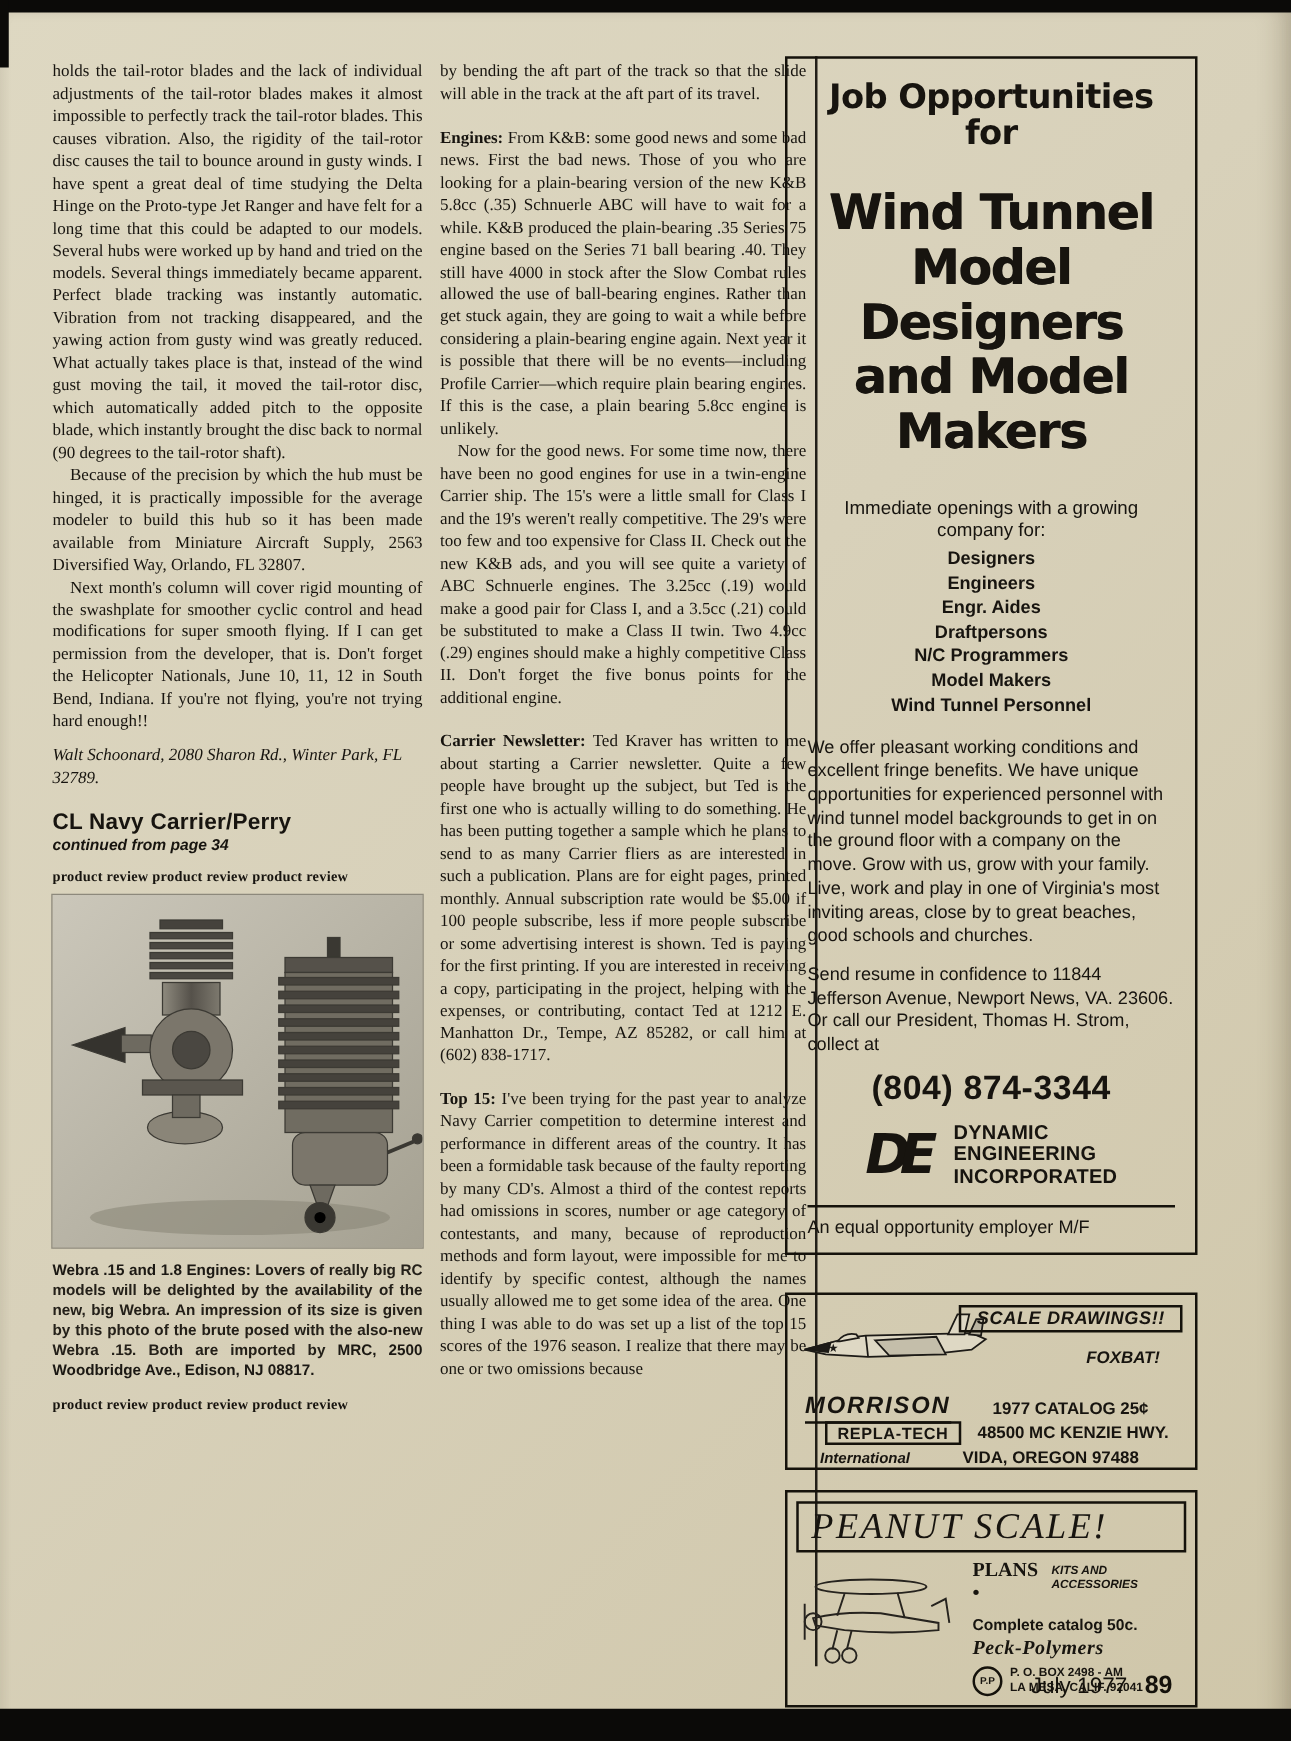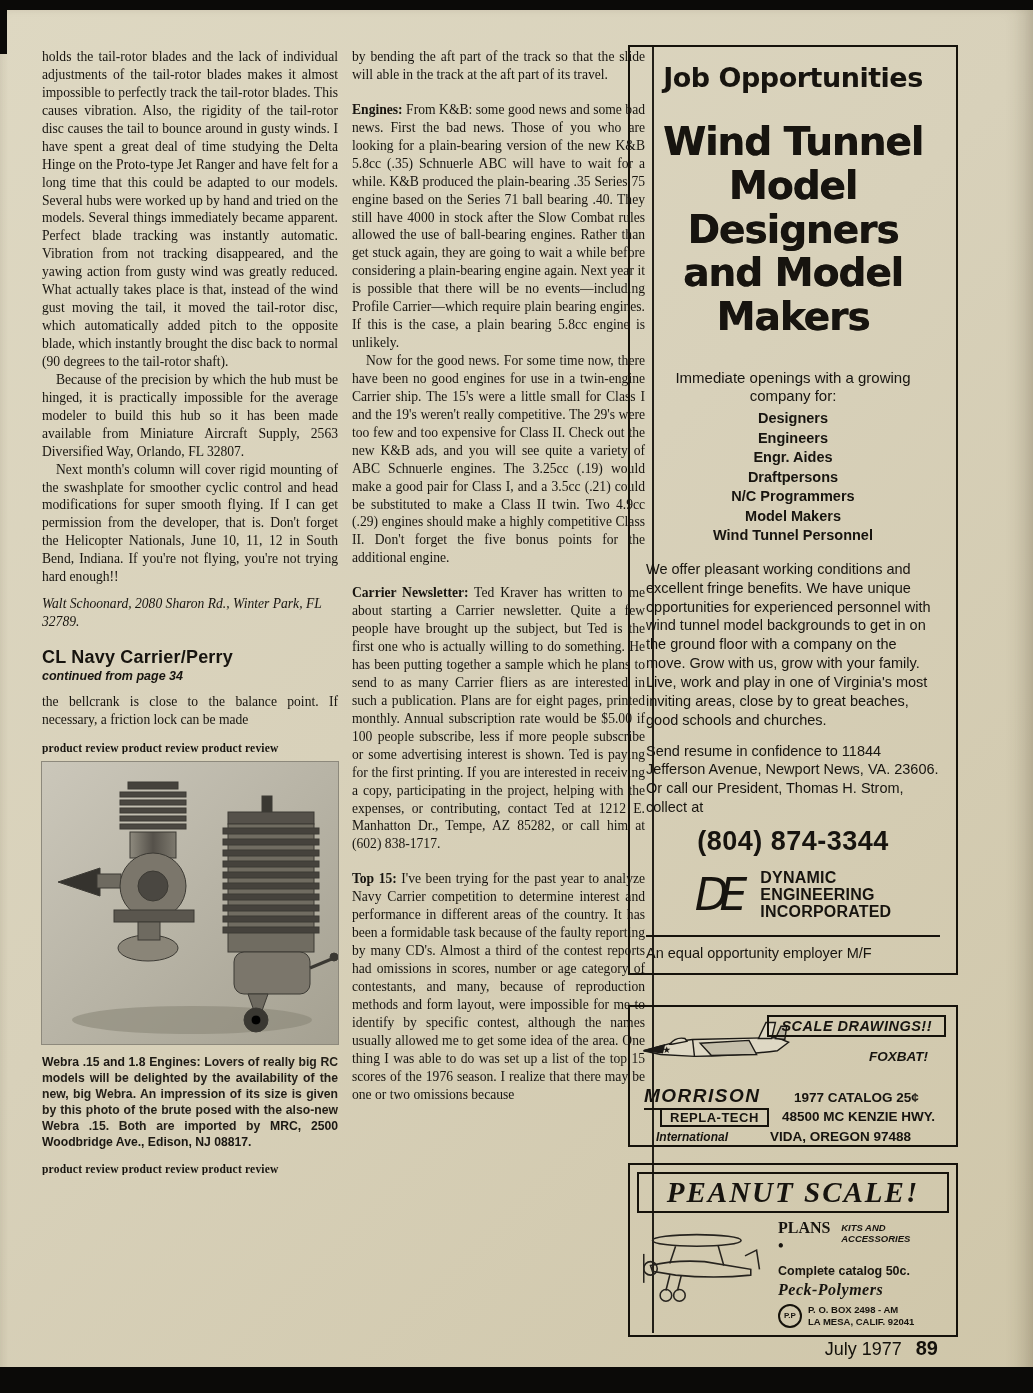--- a/index.html
+++ b/index.html
@@ -76,21 +76,21 @@
   .job-roles { margin-top:3px; }
   .job-roles div { font-weight:bold; font-size:14.5px; line-height:1.35; }
   .job-body {
     font-size:14.5px; line-height:1.3; text-align:left; margin-top:14px;
   }
   .job-contact { font-size:14.5px; line-height:1.3; text-align:left; margin-top:12px; }
   .job-phone { font-size:27px; font-weight:bold; margin-top:9px; letter-spacing:.5px; }
   .job-company { display:flex; align-items:center; justify-content:center; gap:10px; margin-top:12px; }
   .de-logo {
     font-family:"DejaVu Sans", sans-serif;
-    font-size:44px; font-weight:normal; font-style:italic;
+    font-size:44px; font-weight:bold; font-style:italic;
     letter-spacing:-9px; line-height:.9; padding-right:12px;
   }
   .company-lines { text-align:left; font-weight:bold; font-size:16px; line-height:1.08; letter-spacing:.2px; }
   .job-eoe {
     border-top:2px solid #15120b; margin-top:14px; padding-top:8px;
     font-size:14.5px; text-align:left;
   }
 
   
   .morrison-box {
@@ -115,22 +115,22 @@
   }
   .intl { position:absolute; left:26px; top:123px; font-weight:bold; font-style:italic; font-size:12px; }
   .mo-catalog { position:absolute; left:164px; top:83px;  font-weight:bold; font-size:13.5px; }
   .mo-addr1  { position:absolute; left:152px; top:102px; font-weight:bold; font-size:13.5px; }
   .mo-addr2  { position:absolute; left:140px; top:122px; font-weight:bold; font-size:13.5px; }
 
   
   .peanut-box { border:2.5px solid #15120b; margin-top:16px; padding:7px; font-family:"Liberation Sans", sans-serif; }
   .peanut-title {
     border:2.5px solid #15120b; padding:2px 10px;
-    font-family:"Liberation Serif", serif; font-style:italic; font-weight:bold;
-    font-size:29px; letter-spacing:2px; white-space:nowrap; overflow:hidden;text-align:center;
+    font-family:"Liberation Serif", serif; font-style:italic; font-weight:normal;
+    font-size:29px; letter-spacing:2px; white-space:nowrap; overflow:hidden;
   }
   .peanut-body { display:flex; gap:6px; margin-top:6px; }
   .peanut-right { width:170px; }
   .plans-line { display:flex; gap:6px; align-items:flex-start; }
   .plans-word { font-weight:bold; font-size:16px; font-family:"Liberation Serif", serif; }
   .kits { font-style:italic; font-weight:bold; font-size:9.5px; line-height:1.2; padding-top:3px; }
   .pn-catalog { font-weight:bold; font-size:12.5px; margin-top:9px; }
   .peck { font-family:"Liberation Serif", serif; font-weight:bold; font-style:italic; font-size:16px; margin-top:3px; letter-spacing:.5px; }
   .pp-row { display:flex; gap:6px; align-items:flex-end; margin-top:5px; }
   .pp-circle {
@@ -154,21 +154,20 @@
   <div class="corner-notch"></div>
 
   <div class="col col-left">
     <p class="body-p">holds the tail-rotor blades and the lack of individual adjustments of the tail-rotor blades makes it almost impossible to perfectly track the tail-rotor blades. This causes vibration. Also, the rigidity of the tail-rotor disc causes the tail to bounce around in gusty winds. I have spent a great deal of time studying the Delta Hinge on the Proto-type Jet Ranger and have felt for a long time that this could be adapted to our models. Several hubs were worked up by hand and tried on the models. Several things immediately became apparent. Perfect blade tracking was instantly automatic. Vibration from not tracking disappeared, and the yawing action from gusty wind was greatly reduced. What actually takes place is that, instead of the wind gust moving the tail, it moved the tail-rotor disc, which automatically added pitch to the opposite blade, which instantly brought the disc back to normal (90 degrees to the tail-rotor shaft).</p>
     <p class="body-p indent">Because of the precision by which the hub must be hinged, it is practically impossible for the average modeler to build this hub so it has been made available from Miniature Aircraft Supply, 2563 Diversified Way, Orlando, FL 32807.</p>
     <p class="body-p indent">Next month's column will cover rigid mounting of the swashplate for smoother cyclic control and head modifications for super smooth flying. If I can get permission from the developer, that is. Don't forget the Helicopter Nationals, June 10, 11, 12 in South Bend, Indiana. If you're not flying, you're not trying hard enough!!</p>
     <p class="byline">Walt Schoonard, 2080 Sharon Rd., Winter Park, FL 32789.</p>
 
     <h2 class="section-heading">CL Navy Carrier/Perry</h2>
     <div class="section-sub">continued from page 34</div>
-    <p class="body-p">the bellcrank is close to the balance point. If necessary, a friction lock can be made</p>
 
     <div class="review-strip">product review product review product review</div>
 
     <div class="photo">
       <svg viewBox="0 0 296 282" width="296" height="282">
         <defs>
           <linearGradient id="bgph" x1="0" y1="0" x2="1" y2="1">
             <stop offset="0" stop-color="#cbc7ba"></stop>
               <stop offset="1" stop-color="#a5a192"></stop>
           </linearGradient>
@@ -241,20 +240,21 @@
     <p class="body-p topic"><span class="lead">Top 15:</span><span> I've been trying for the past year to analyze Navy Carrier competition to determine interest and performance in different areas of the country. It has been a formidable task because of the faulty reporting by many CD's. Almost a third of the contest reports had omissions in scores, number or age category of contestants, and many, because of reproduction methods and form layout, were impossible for me to identify by specific contest, although the names usually allowed me to get some idea of the area. One thing I was able to do was set up a list of the top 15 scores of the 1976 season. I realize that there may be one or two omissions because</span></p>
   </div>
 
   <div class="rule-vert"></div>
 
   <div class="col col-right">
 
     <div class="job-box">
       <div class="job-title">
         <div>Job Opportunities</div>
+        <div>for</div>
       </div>
       <div class="job-headline">
         <div>Wind Tunnel</div>
         <div>Model</div>
         <div>Designers</div>
         <div>and Model</div>
         <div>Makers</div>
       </div>
       <div class="job-intro">Immediate openings with a growing company for:</div>
       <div class="job-roles">

